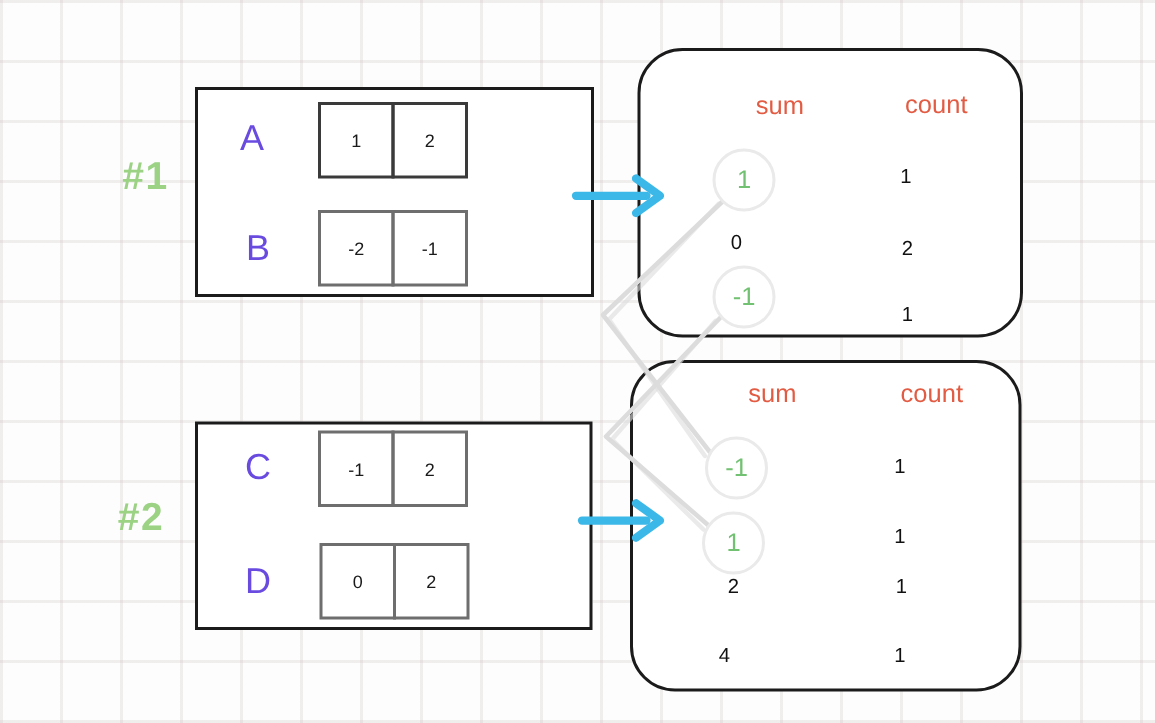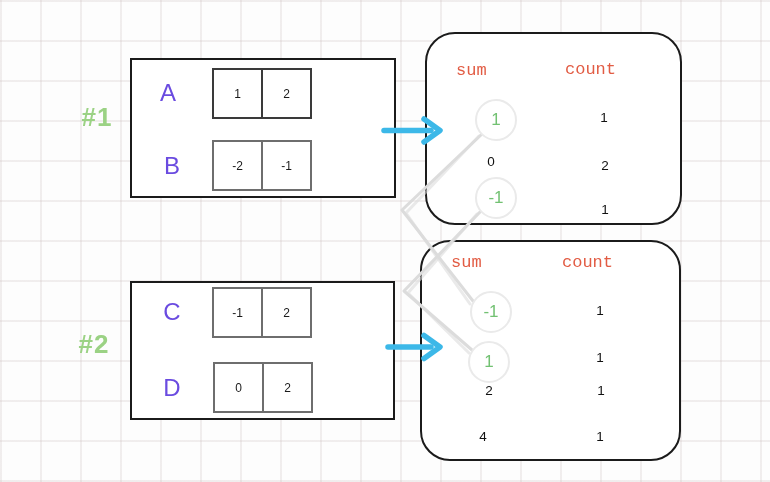--- a/index.html
+++ b/index.html
@@ -28,21 +28,21 @@
     font-size:12px;color:#1a1a1a;box-sizing:border-box;
   }
   .cells.dark .cell{border:2px solid #3a3a3a;}
   .cells.gray .cell{border:2px solid #6e6e6e;}
   .cell + .cell{margin-left:-2px;}
   .sum-table{
     position:absolute;background:#fff;border:2px solid #1b1b1b;border-radius:30px;
     box-sizing:border-box;
   }
   .tbl-header{
-    position:absolute;width:80px;text-align:left;font-size:17px;color:#e25c44;font-family:Liberation Mono, monospace;
+    position:absolute;width:80px;text-align:right;font-size:17px;color:#e25c44;
   }
   .val{
     position:absolute;width:40px;height:20px;line-height:20px;text-align:center;
     font-size:13.5px;color:#111;
   }
   .hl-circle{
     position:absolute;width:42px;height:42px;border-radius:50%;
     background:#fff;border:2px solid #eaeaea;box-sizing:border-box;
     display:flex;align-items:center;justify-content:center;
     font-size:17px;color:#72c172;z-index:4;

